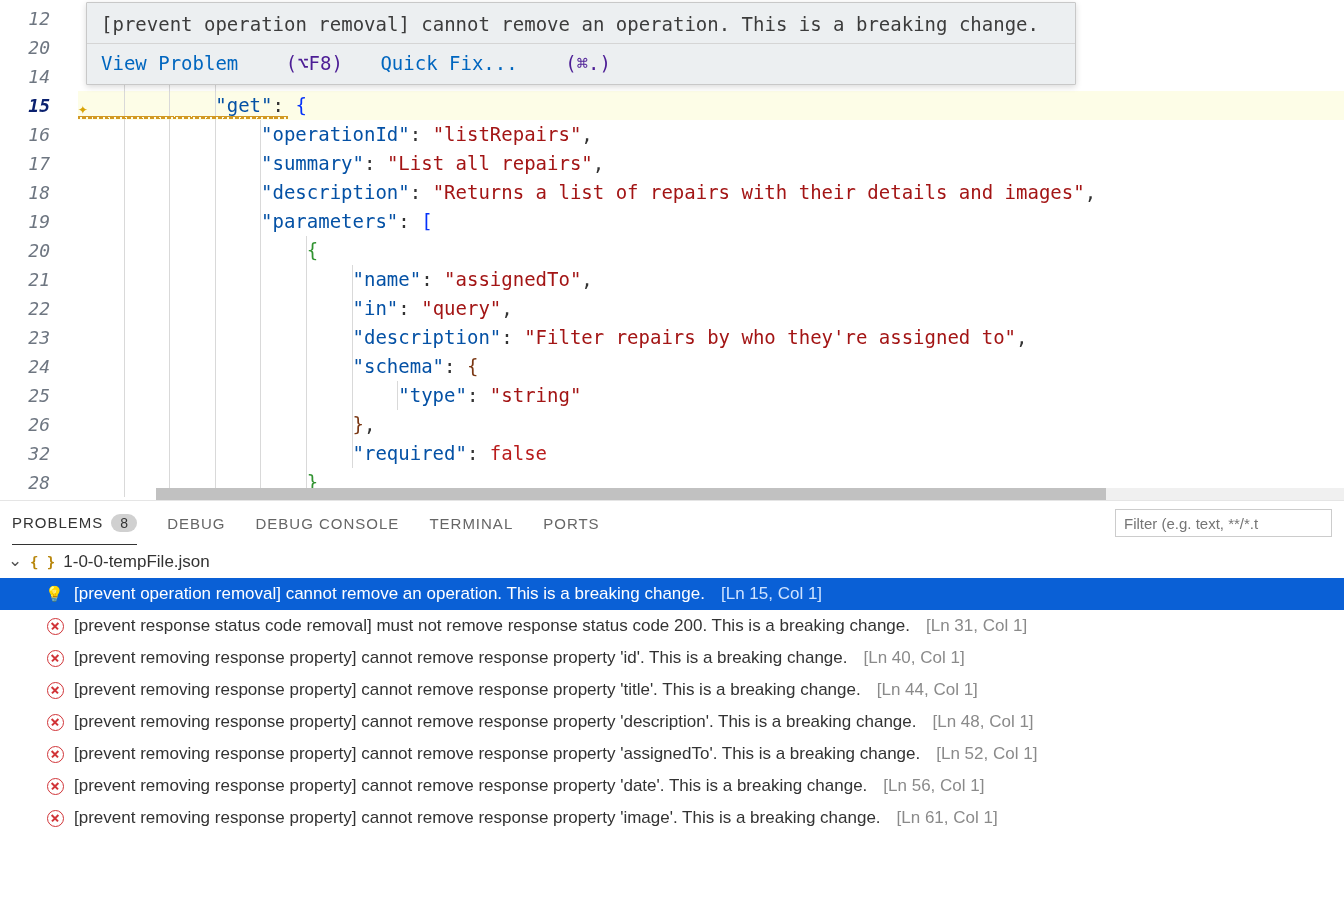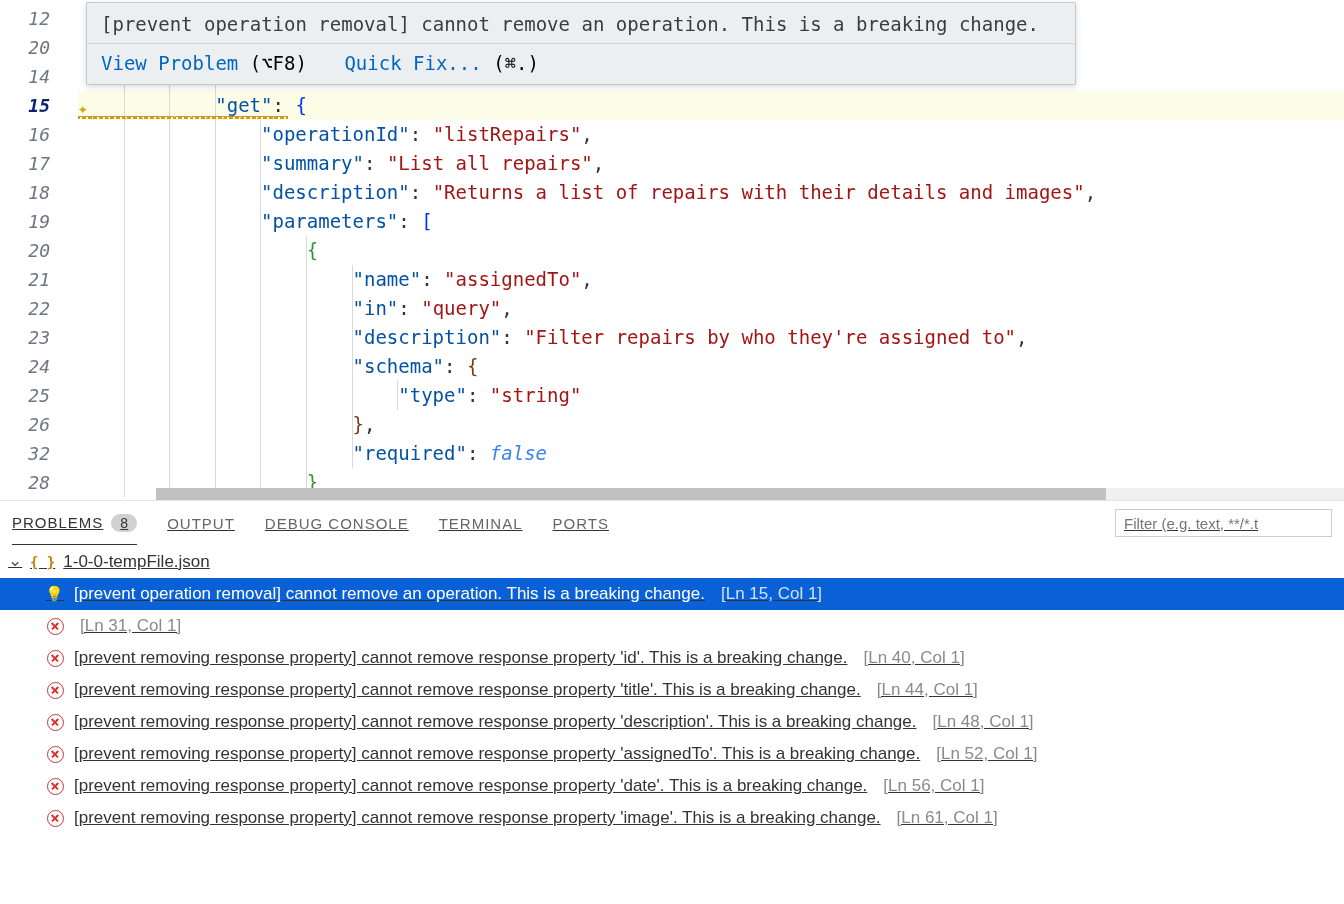--- a/index.html
+++ b/index.html
@@ -24,44 +24,44 @@
   }
   .tooltip {
     position:absolute; top:2px; left:86px; width:990px;
     background:#eceff1; border:1px solid #c8c8c8; border-radius:1px;
     box-shadow:0 2px 6px rgba(0,0,0,.15); z-index:10;
     font-family:Menlo,Monaco,Consolas,monospace;
   }
   .tooltip .msg { padding:10px 14px 8px; font-size:19px; color:#3c3c3c; }
   .tooltip .actions { border-top:1px solid #d5d5d5; padding:8px 14px 10px; font-size:19px; }
   .tooltip .actions a { color:#0066bf; text-decoration:none; margin-right:26px; cursor:pointer; }
-  .tooltip .actions .shortcut { color:#000000; }
+  .tooltip .actions .shortcut { color:#4c1d95;margin-left:36px; }
   .code-lines { position:absolute; top:4px; left:0; right:0; }
   .code-line { height:29px; position:relative; }
   .code-line.hl { background:#fdfde7; }
   .indent-guide { position:absolute; top:0; bottom:0; width:1px; background:#d9d9d9; }
   .squiggle {
     position:absolute; height:3px; bottom:1px;
     background-image: repeating-linear-gradient(45deg,#d29922 0,#d29922 2px,transparent 2px,transparent 4px),
                       repeating-linear-gradient(-45deg,#d29922 0,#d29922 2px,transparent 2px,transparent 4px);
   }
   .lightbulb { position:absolute; left:0; top:3px; color:#d9a406; font-size:16px; }
   .k  { color:#0451a5; }   
   .s  { color:#a31515; }   
   .p  { color:#333; }      
-  .b  { color:#3b82f6;font-style:italic; }   
+  .b  { color:#b91c1c; }   
   .br { color:#0431fa; }   
   .br2{ color:#319331; }   
   .br3{ color:#7b3814; }   
 
   .scrollbar-h { position:absolute; left:78px; right:0; bottom:0; height:12px; background:#f0f0f0; }
   .scrollbar-h .thumb { position:absolute; top:0; bottom:0; left:0; width:80%; background:#c1c1c1; }
 
   .panel {
-    border-top:1px solid #e5e5e5; height:404px; display:flex; flex-direction:column;text-decoration:underline;
+    border-top:1px solid #e5e5e5; height:404px; display:flex; flex-direction:column;
   }
   .panel-tabs {
     display:flex; align-items:center; height:44px; padding:0 12px; gap:30px;
     font-size:15px; letter-spacing:1px; color:#666;
   }
   .tab { cursor:pointer; display:flex; align-items:center; height:100%; }
   .tab.active { color:#333; border-bottom:1px solid #333; font-weight:500; }
   .badge { background:#d0d0d0; color:#333; border-radius:12px; padding:1px 9px; margin-left:8px; font-size:14px; letter-spacing:0; }
   .filter-input {
     margin-left:auto; border:1px solid #ccc; height:28px; padding:0 8px; font-size:15px;
@@ -122,21 +122,21 @@
     <div class="scrollbar-h"><div class="thumb"></div></div>
   </div>
 </div>
 
 <div class="panel">
   <div class="panel-tabs">
     <div class="tab active">
       <span>PROBLEMS</span>
       <span class="badge">8</span>
     </div>
-    <div class="tab">OUTPUT</div>
+    <div class="tab">DEBUG</div>
     <div class="tab">DEBUG CONSOLE</div>
     <div class="tab">TERMINAL</div>
     <div class="tab">PORTS</div>
     <input class="filter-input" placeholder="Filter (e.g. text, **/*.t" style="">
   </div>
 
   <div class="problems-body">
     <div class="file-row">
       <span class="chevron">⌄</span>
       <span class="file-icon"></span>
@@ -147,20 +147,21 @@
           <span class="ico">
             <span class="hint-bulb">💡</span>
           </span>
           <span>[prevent operation removal] cannot remove an operation. This is a breaking change.</span>
           <span class="loc">[Ln 15, Col 1]</span>
         </div>
         <div class="problem-row">
           <span class="ico">
             <span class="err-circ"></span>
           </span>
+          <span>[prevent response status code removal] must not remove response status code 200. This is a breaking change.</span>
           <span class="loc">[Ln 31, Col 1]</span>
         </div>
         <div class="problem-row">
           <span class="ico">
             <span class="err-circ"></span>
           </span>
           <span>[prevent removing response property] cannot remove response property 'id'. This is a breaking change.</span>
           <span class="loc">[Ln 40, Col 1]</span>
         </div>
         <div class="problem-row">

